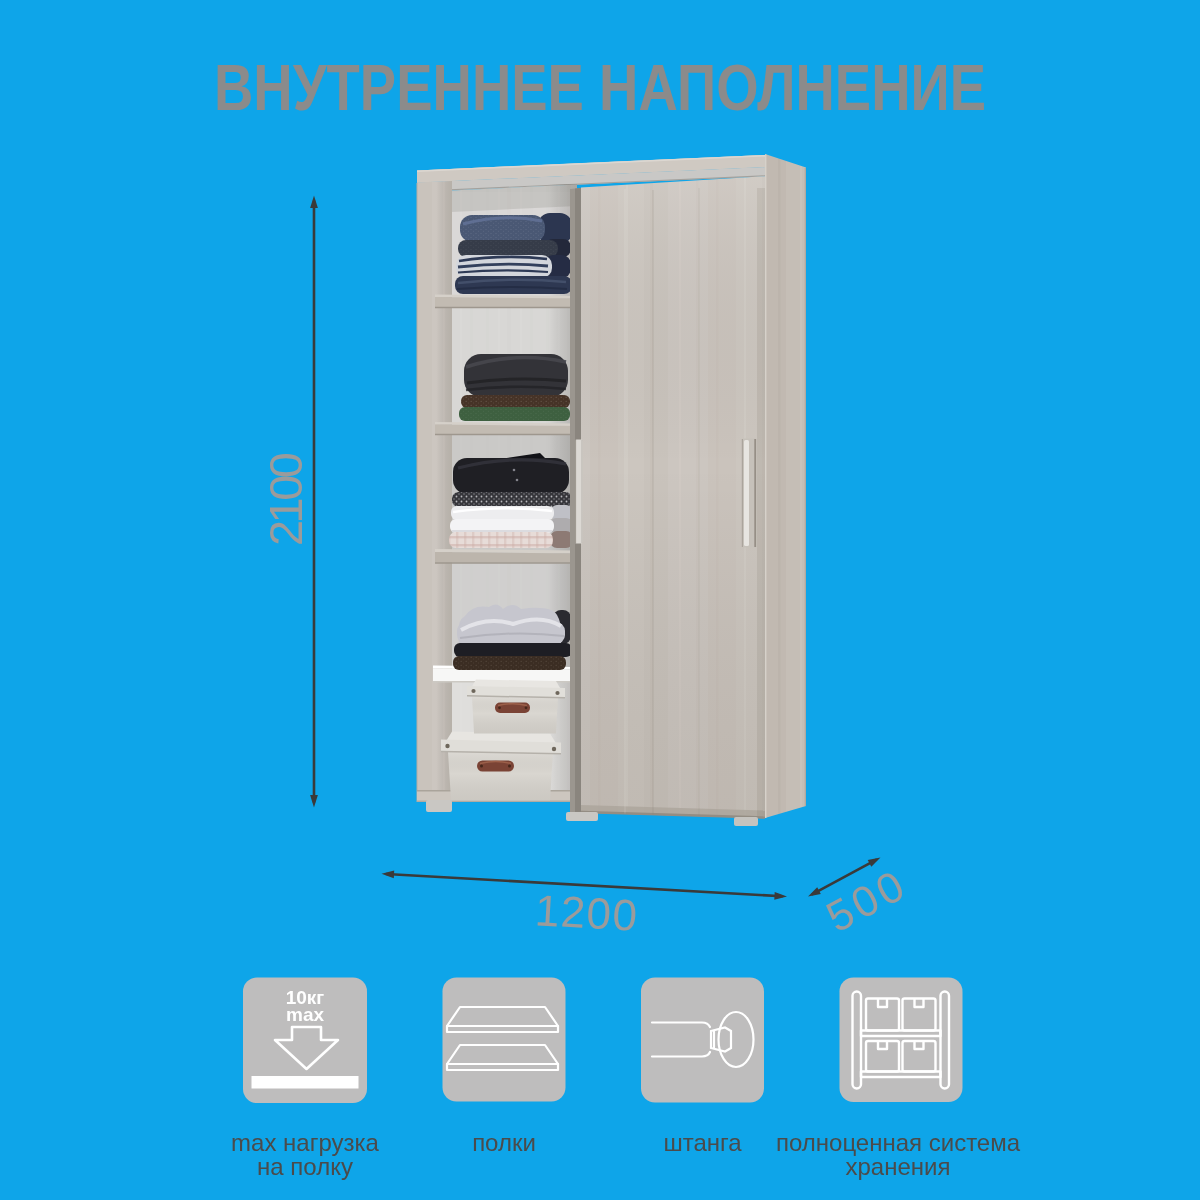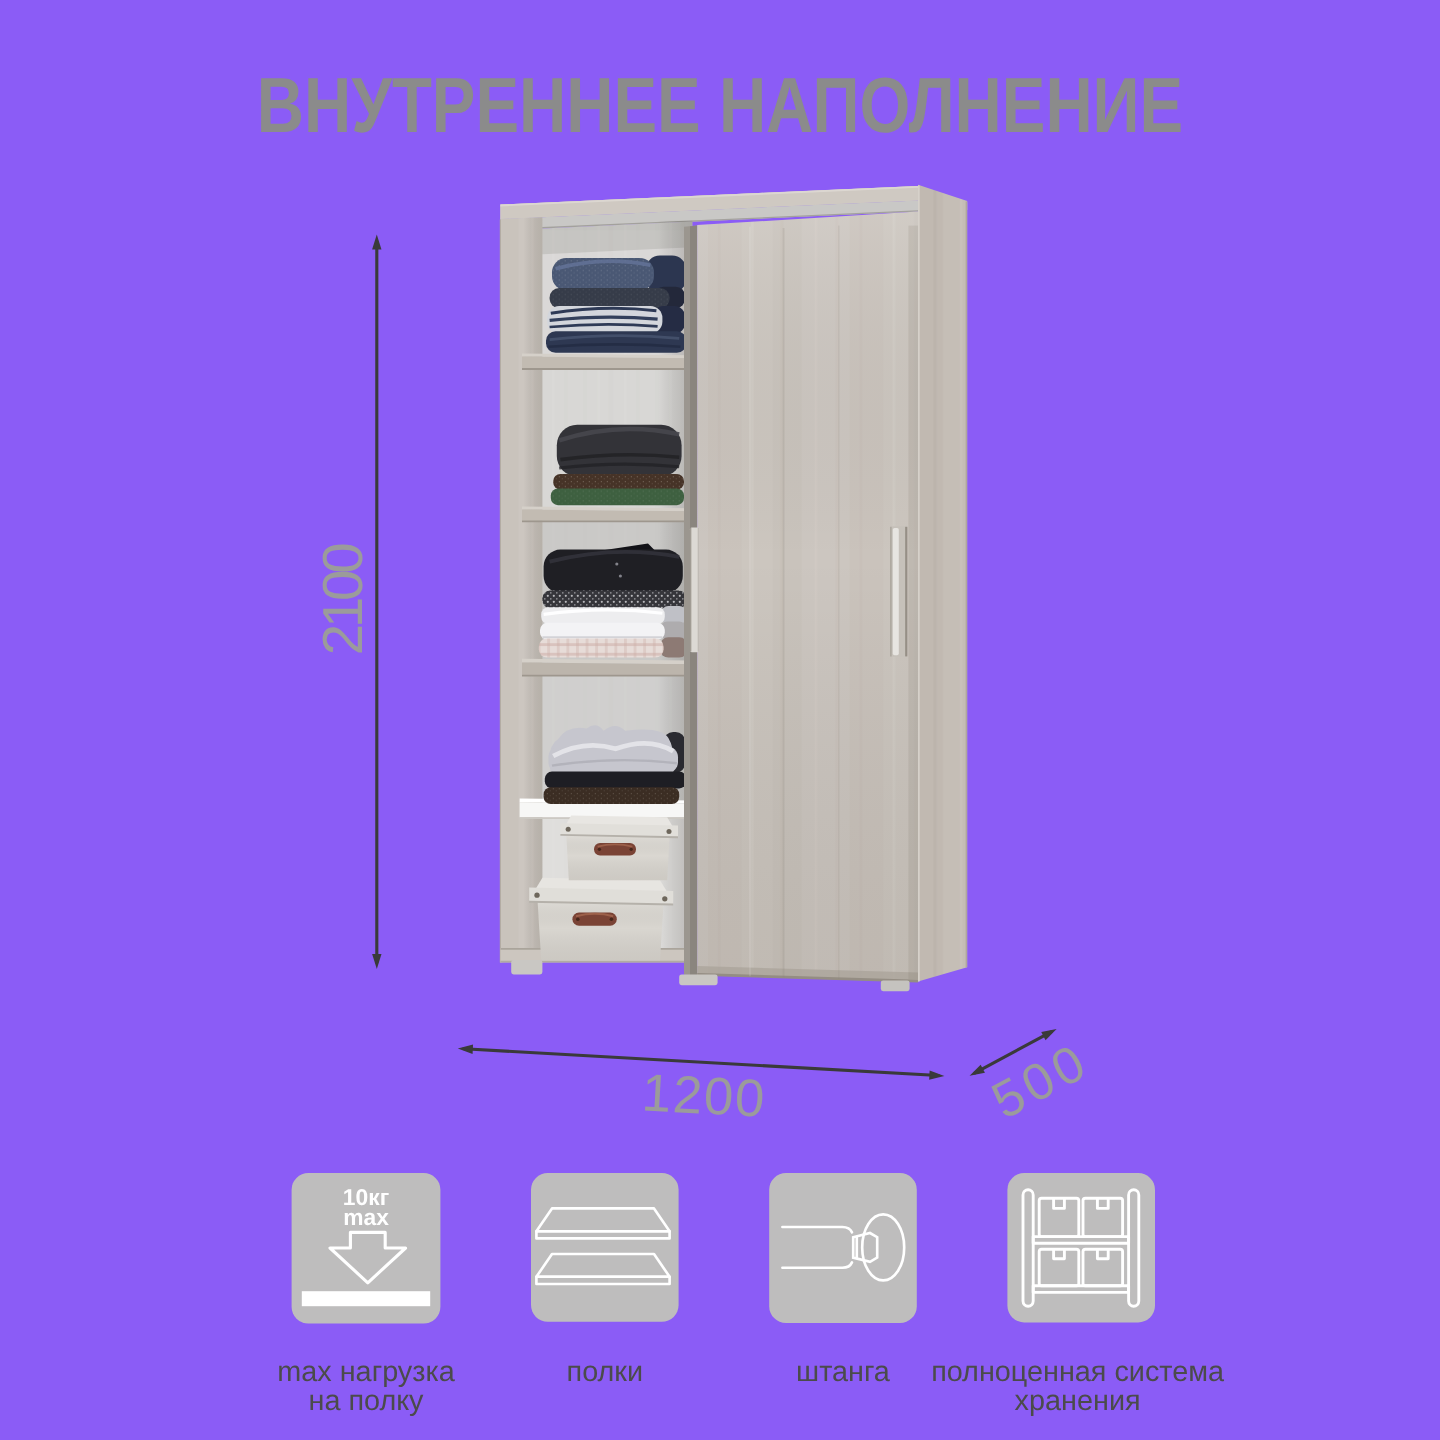--- a/index.html
+++ b/index.html
@@ -1,16 +1,16 @@
 <!DOCTYPE html>
 <html><head>
 <meta charset="utf-8">
 <style>
   html,body{margin:0;padding:0;background:#ffffff;}
-  .page{position:relative;width:1200px;height:1200px;background:#8b5cf6;overflow:hidden;
+  .page{position:relative;width:1200px;height:1200px;background:#0ea5e9;overflow:hidden;
         font-family:"Liberation Sans",sans-serif;}
   svg{display:block;}
 </style>
 </head>
 <body>
 <div class="page">
 <svg width="1200" height="1200" viewBox="0 0 1200 1200">
 <defs>
 
   <pattern id="woodDoor" width="118" height="400" patternUnits="userSpaceOnUse">

